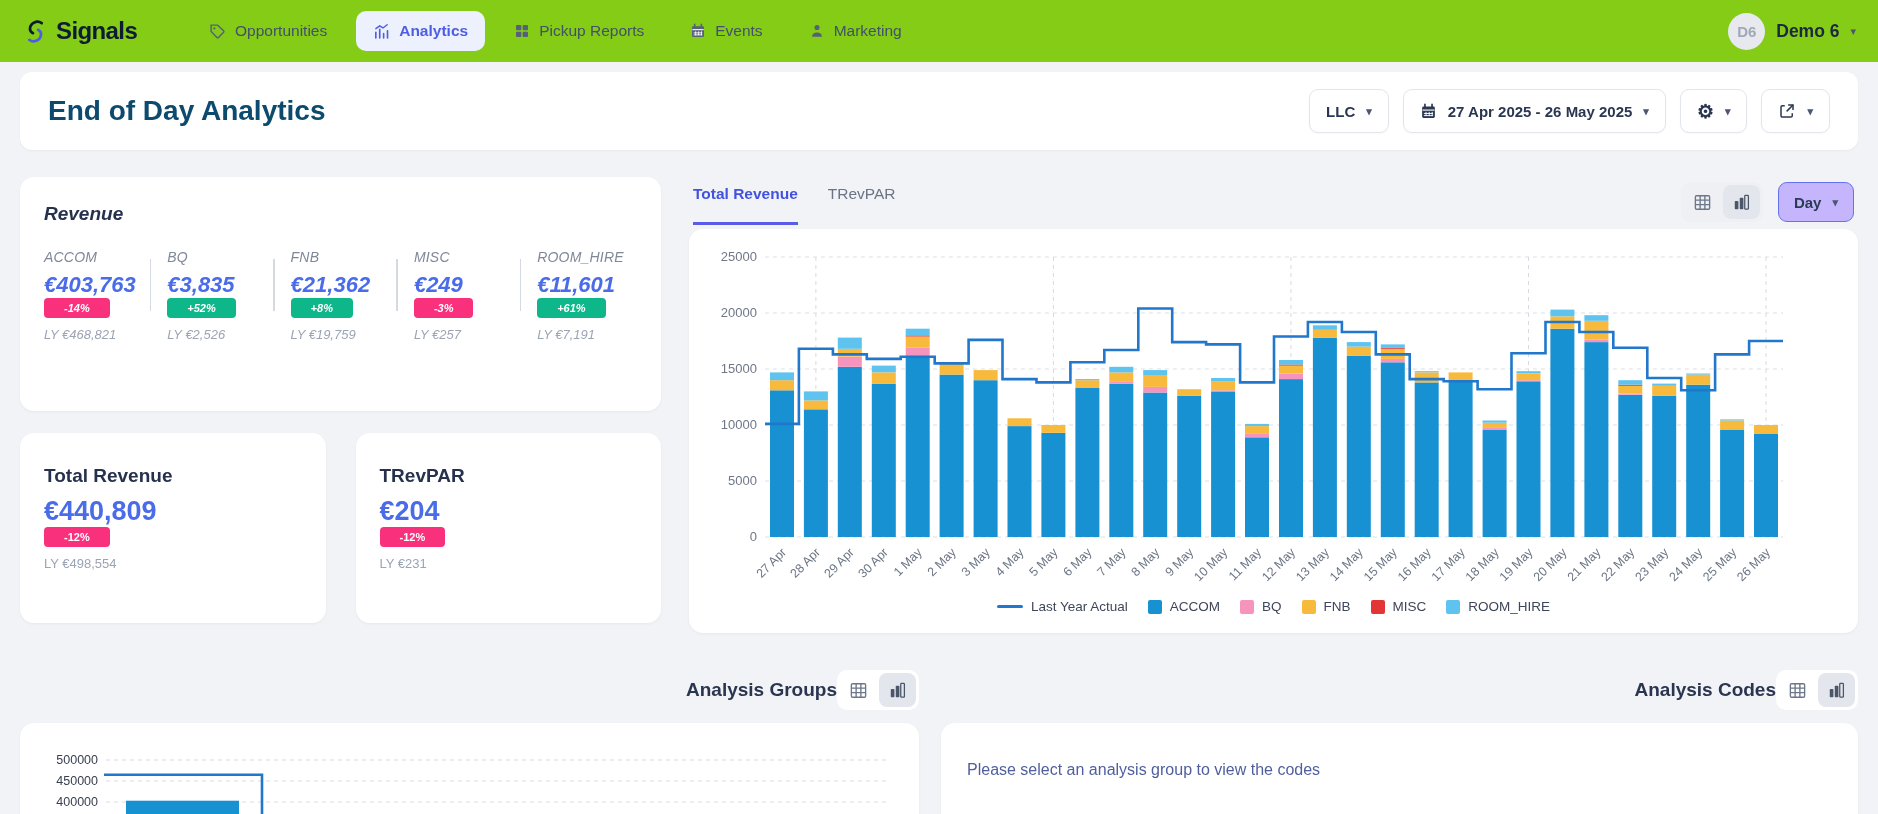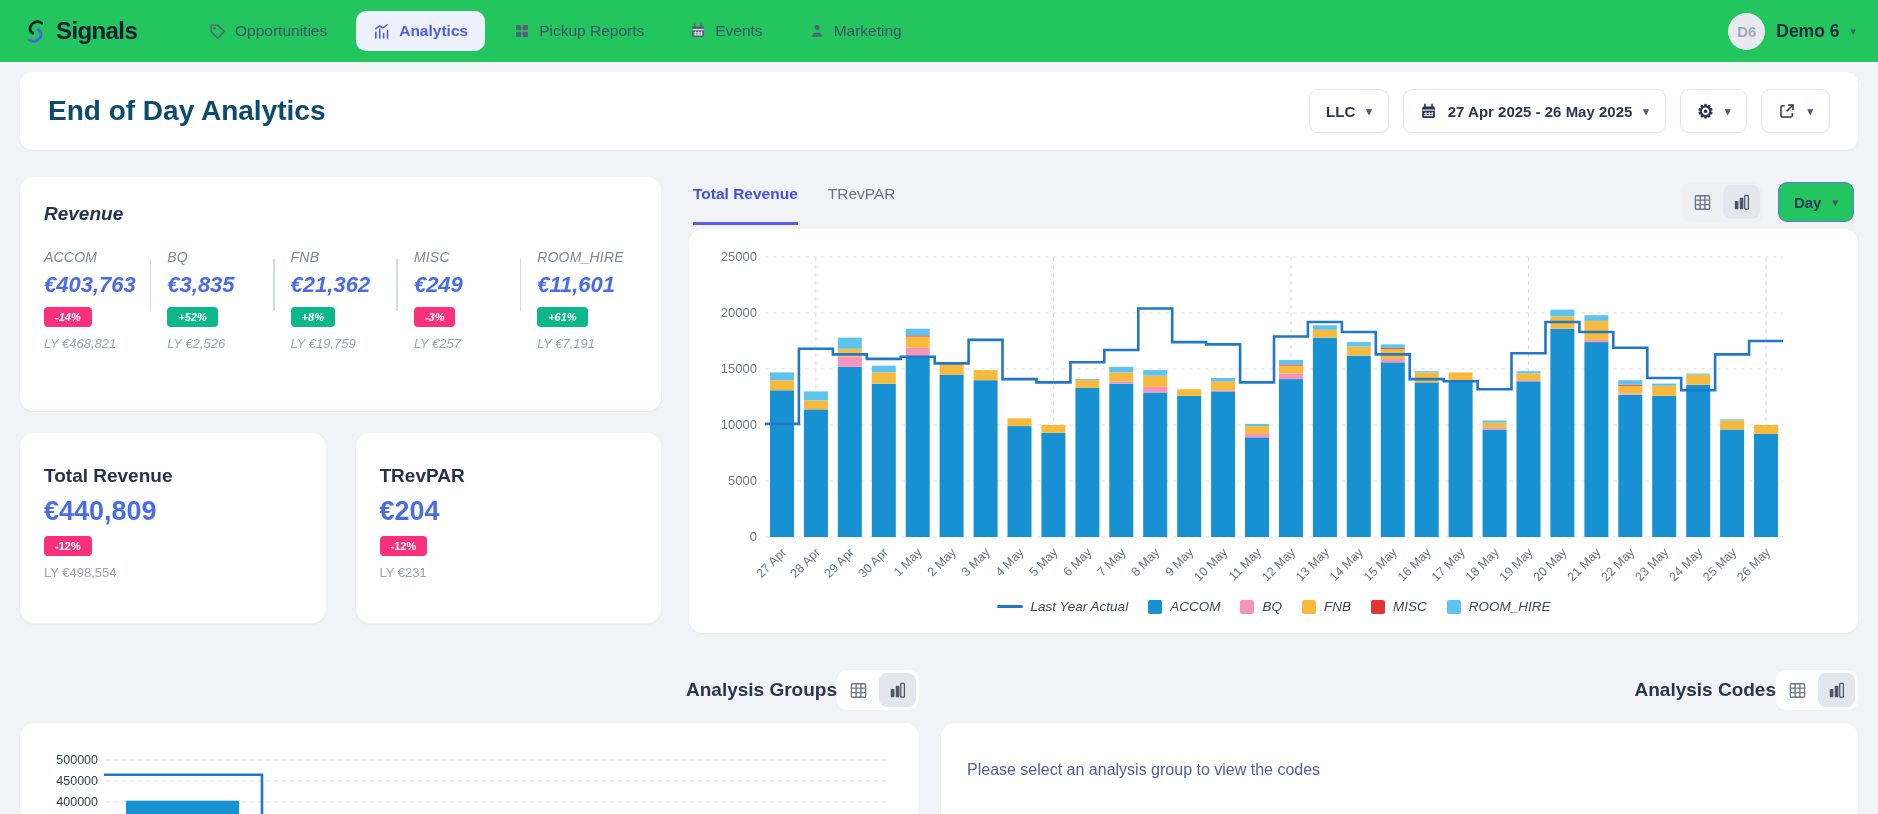--- a/index.html
+++ b/index.html
@@ -4,21 +4,21 @@
 <style>
   * { box-sizing: border-box; }
   html,body { margin:0; padding:0; }
   body {
     width:1878px; height:814px; overflow:hidden;
     background:#f2f3f6;
     font-family:"Liberation Sans", sans-serif;
     color:#2a3550;
   }
   
-  .topnav { height:62px; background:#22c55e; display:flex; align-items:center; padding:0 22px; }
+  .topnav { height:62px; background:#84cc16; display:flex; align-items:center; padding:0 22px; }
   .brand { display:flex; align-items:center; gap:7px; min-width:140px; cursor:pointer; }
   .brand-name { font-size:24px; font-weight:bold; color:#0f1b33; letter-spacing:-0.6px; }
   .nav-items { display:flex; gap:12px; margin-left:30px; flex:1; align-items:center; }
   .nav-item { display:flex; align-items:center; gap:9px; padding:11px 17px; border-radius:10px;
               font-size:15.5px; color:#42506a; cursor:pointer; }
   .nav-item svg { color:#55607a; }
   .nav-item.active { background:#edf0fd; color:#4c5ee4; font-weight:bold; }
   .nav-item.active svg { color:#4c5ee4; }
   .user { display:flex; align-items:center; gap:11px; }
   .avatar { width:37px; height:37px; border-radius:50%; background:#e7e9ee; color:#a0a8b8;
@@ -41,46 +41,46 @@
   .right-col { flex:1; min-width:0; }
   .card { background:#fff; border-radius:14px; box-shadow:0 1px 3px rgba(25,35,65,.05); }
   
   .revenue-card { height:234px; padding:26px 24px;font-style:italic; }
   .card-title { font-size:19px; font-weight:bold; color:#25314d; }
   .metrics { display:flex; margin-top:24px; align-items:flex-start; }
   .metric { flex:1; min-width:0; }
   .metric-sep { width:1.5px; height:52px; background:#d5dae2; margin:10px 16px 0 6px; flex:none; }
   .metric-label { font-size:14px; color:#7f8899; letter-spacing:.2px; white-space:nowrap; }
   .metric-value { font-size:22px; font-weight:bold; color:#4a6ce9; margin-top:7px; white-space:nowrap; }
-  .badge { display:inline-block; font-size:11px; font-weight:bold; color:#fff; padding:4px 11px;
-           border-radius:4px; margin-top:9px; }
+  .badge { display:inline-block; font-size:11px; font-weight:bold; color:#fff; padding:4px 20px;
+           border-radius:4px; }
   .badge.down { background:#f9307c; }
   .badge.up { background:#0db78a; }
   .metric-ly { font-size:13px; color:#9ba4b4; margin-top:9px; white-space:nowrap; }
   
   .summary-row { display:flex; gap:30px; margin-top:22px; }
   .summary-card { flex:1; height:190px; padding:32px 24px; }
   .summary-value { font-size:27px; font-weight:bold; color:#4a6ce9; margin-top:9px; }
   
   .chart-tabs-row { display:flex; align-items:center; height:50px; padding:0 4px; }
   .tab { margin-right:30px; font-size:15.5px; color:#6a7486; padding:6px 0 19px; cursor:pointer;
          border-bottom:3px solid transparent; }
   .tab.active { color:#4352de; font-weight:bold; border-bottom-color:#5a5be6; }
   .tabs-spacer { flex:1; }
   .toggle-group { background:#eef0f4; border-radius:10px; padding:3px; display:flex; gap:2px; }
   .toggle-group.on-gray { background:#fff; }
   .toggle-btn { width:37px; height:34px; display:flex; align-items:center; justify-content:center;
                 border-radius:8px; color:#6c7789; cursor:pointer; }
   .toggle-btn.active { background:#e3e6ec; color:#4b5669; }
   .day-btn { margin-left:15px; border:1.5px solid #6472ef; border-radius:9px; height:40px; padding:0 15px;
-             font-size:15px; font-weight:600; color:#2b3a55; background:#22c55e; display:flex; gap:11px;
+             font-size:15px; font-weight:600; color:#2b3a55; background:#c4b5fd; display:flex; gap:11px;
              align-items:center; cursor:pointer; }
   .chart-card { margin-top:2px; padding:16px 18px 12px; height:404px; }
   .legend-row { display:flex; justify-content:center; gap:20px; font-size:13.5px; color:#3e4759;
-                align-items:center; margin-top:-2px;font-style:italic; }
+                align-items:center; margin-top:-2px; }
   .legend-item { display:flex; align-items:center; gap:8px; }
   .legend-line { width:26px; height:3.5px; border-radius:2px; }
   .legend-swatch { width:14px; height:14px; border-radius:2px; }
   
   .bottom { display:flex; gap:22px; padding:36px 20px 0; }
   .section-left { width:899px; flex:none; }
   .section-right { flex:1; min-width:0; }
   .section-head { display:flex; align-items:center; justify-content:flex-end; height:42px; }
   .section-title { font-size:19px; font-weight:600; color:#2a3550; }
   .section-card { margin-top:12px; height:250px; padding:22px 26px; }

